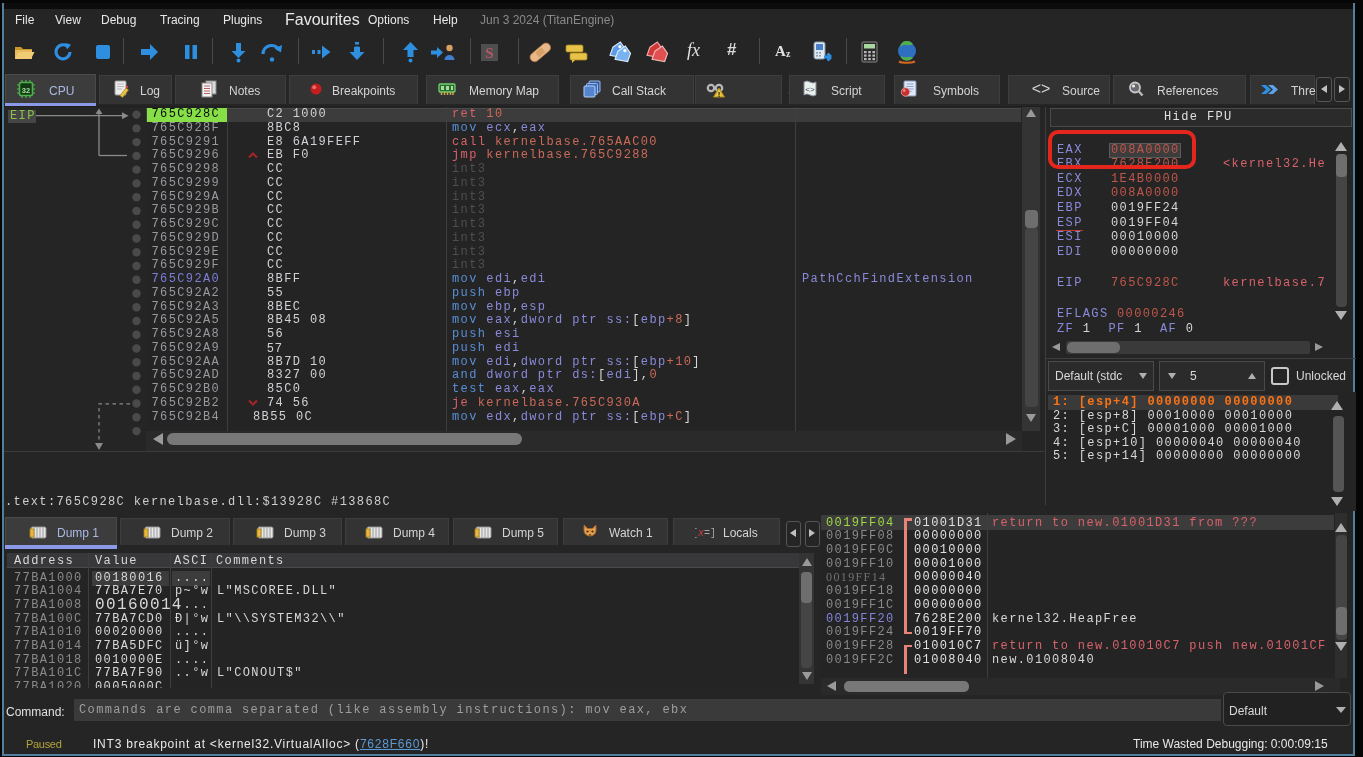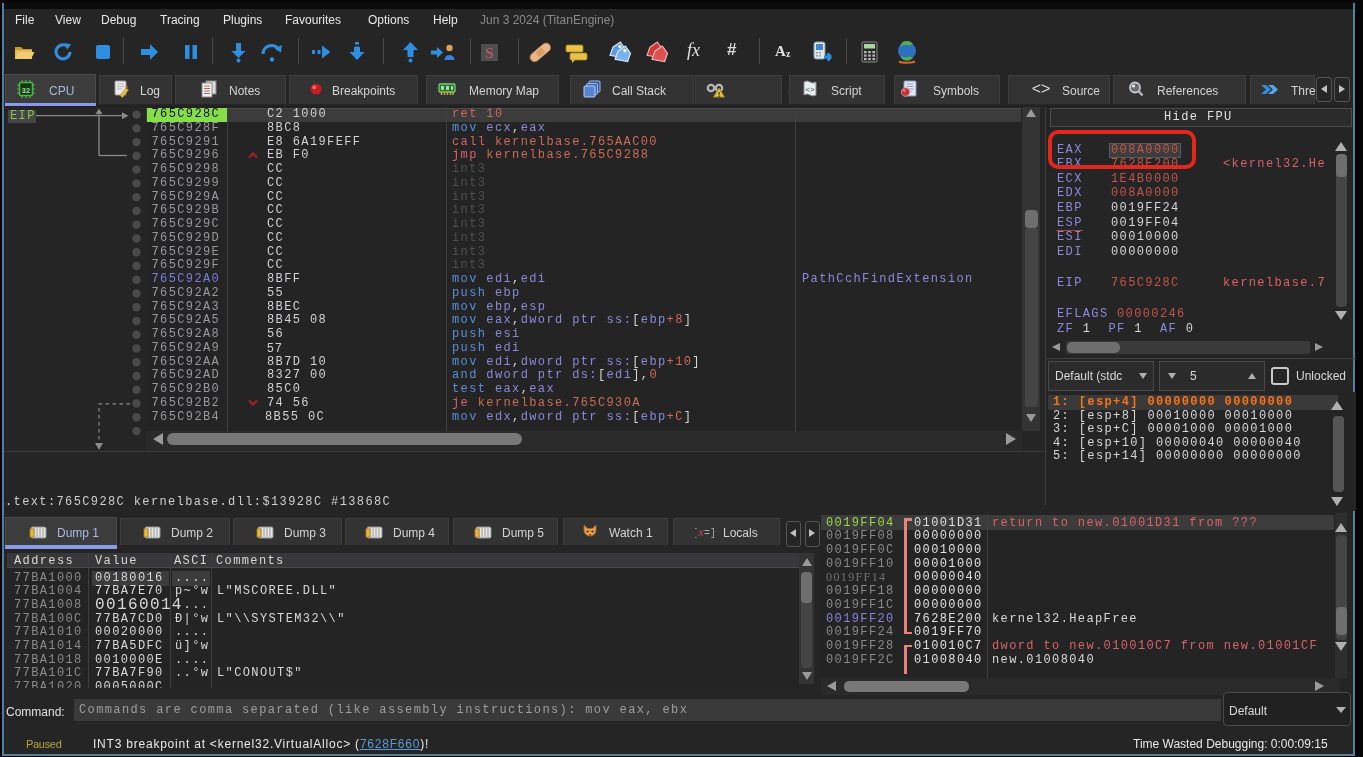--- a/index.html
+++ b/index.html
@@ -5,21 +5,21 @@
 body{width:1363px;height:757px;position:relative;overflow:hidden;}
 .tri{width:0;height:0;position:absolute;}
 </style></head><body>
 <div style="position:absolute;left:2px;top:3px;width:1353px;height:753px;background:#252526;border-left:2px solid #51809f;border-right:2px solid #51809f;border-bottom:2px solid #51809f;"></div>
 <div style="position:absolute;left:4px;top:3px;width:1349px;height:6px;background:#0c0c0c;"></div>
 <div style="position:absolute;left:15px;top:13px;white-space:pre;font-family:'Liberation Sans',sans-serif;font-size:12px;color:#e8e8e8;line-height:14px;">File</div>
 <div style="position:absolute;left:55px;top:13px;white-space:pre;font-family:'Liberation Sans',sans-serif;font-size:12px;color:#e8e8e8;line-height:14px;">View</div>
 <div style="position:absolute;left:101px;top:13px;white-space:pre;font-family:'Liberation Sans',sans-serif;font-size:12px;color:#e8e8e8;line-height:14px;">Debug</div>
 <div style="position:absolute;left:160px;top:13px;white-space:pre;font-family:'Liberation Sans',sans-serif;font-size:12px;color:#e8e8e8;line-height:14px;">Tracing</div>
 <div style="position:absolute;left:223px;top:13px;white-space:pre;font-family:'Liberation Sans',sans-serif;font-size:12px;color:#e8e8e8;line-height:14px;">Plugins</div>
-<div style="position:absolute;left:285px;top:13px;white-space:pre;font-family:'Liberation Sans',sans-serif;font-size:12px;color:#e8e8e8;line-height:14px;">Favourites</div>
+<div style="position:absolute;left:285px;top:13px;white-space:pre;font-family:'Liberation Sans',sans-serif;font-size:16px;color:#e8e8e8;line-height:14px;">Favourites</div>
 <div style="position:absolute;left:368px;top:13px;white-space:pre;font-family:'Liberation Sans',sans-serif;font-size:12px;color:#e8e8e8;line-height:14px;">Options</div>
 <div style="position:absolute;left:433px;top:13px;white-space:pre;font-family:'Liberation Sans',sans-serif;font-size:12px;color:#e8e8e8;line-height:14px;">Help</div>
 <div style="position:absolute;left:480px;top:13px;white-space:pre;font-family:'Liberation Sans',sans-serif;font-size:12px;color:#8a8a8a;line-height:14px;">Jun 3 2024 (TitanEngine)</div>
 <div style="position:absolute;left:123px;top:38px;width:1px;height:26px;background:#4a4a4a;"></div>
 <div style="position:absolute;left:212px;top:38px;width:1px;height:26px;background:#4a4a4a;"></div>
 <div style="position:absolute;left:298px;top:38px;width:1px;height:26px;background:#4a4a4a;"></div>
 <div style="position:absolute;left:383px;top:38px;width:1px;height:26px;background:#4a4a4a;"></div>
 <div style="position:absolute;left:470px;top:38px;width:1px;height:26px;background:#4a4a4a;"></div>
 <div style="position:absolute;left:518px;top:38px;width:1px;height:26px;background:#4a4a4a;"></div>
 <div style="position:absolute;left:759px;top:38px;width:1px;height:26px;background:#4a4a4a;"></div>
@@ -295,21 +295,21 @@
 <div style="position:absolute;left:151.5px;top:369.44px;white-space:pre;font-family:'Liberation Mono',monospace;font-size:12px;letter-spacing:1.38px;color:#98989e;line-height:13px;">765C92AD</div>
 <div style="position:absolute;left:267px;top:369.44px;white-space:pre;font-family:'Liberation Mono',monospace;font-size:12px;letter-spacing:1.38px;color:#d2d2d6;line-height:13px;">8327 00</div>
 <div style="position:absolute;left:452px;top:369.44px;white-space:pre;font-family:'Liberation Mono',monospace;font-size:12px;letter-spacing:1.38px;line-height:13px;"><span style="color:#598fd6">and </span><span style="color:#8a8ada">dword ptr ds:</span><span style="color:#d6d6d6">[</span><span style="color:#8a8ada">edi</span><span style="color:#d6d6d6">]</span><span style="color:#d6d6d6">,</span><span style="color:#cb6a58">0</span></div>
 <div style="position:absolute;left:151.5px;top:383.2px;white-space:pre;font-family:'Liberation Mono',monospace;font-size:12px;letter-spacing:1.38px;color:#98989e;line-height:13px;">765C92B0</div>
 <div style="position:absolute;left:267px;top:383.2px;white-space:pre;font-family:'Liberation Mono',monospace;font-size:12px;letter-spacing:1.38px;color:#d2d2d6;line-height:13px;">85C0</div>
 <div style="position:absolute;left:452px;top:383.2px;white-space:pre;font-family:'Liberation Mono',monospace;font-size:12px;letter-spacing:1.38px;line-height:13px;"><span style="color:#598fd6">test </span><span style="color:#8a8ada">eax</span><span style="color:#d6d6d6">,</span><span style="color:#8a8ada">eax</span></div>
 <div style="position:absolute;left:151.5px;top:396.96px;white-space:pre;font-family:'Liberation Mono',monospace;font-size:12px;letter-spacing:1.38px;color:#98989e;line-height:13px;">765C92B2</div>
 <div style="position:absolute;left:267px;top:396.96px;white-space:pre;font-family:'Liberation Mono',monospace;font-size:12px;letter-spacing:1.38px;color:#d2d2d6;line-height:13px;">74 56</div>
 <div style="position:absolute;left:452px;top:396.96px;white-space:pre;font-family:'Liberation Mono',monospace;font-size:12px;letter-spacing:1.38px;line-height:13px;"><span style="color:#d8626a">je </span><span style="color:#cb6a58">kernelbase.765C930A</span></div>
 <div style="position:absolute;left:151.5px;top:410.71999999999997px;white-space:pre;font-family:'Liberation Mono',monospace;font-size:12px;letter-spacing:1.38px;color:#98989e;line-height:13px;">765C92B4</div>
-<div style="position:absolute;left:265px;top:410.71999999999997px;white-space:pre;font-family:'Liberation Mono',monospace;font-size:12px;letter-spacing:1.38px;color:#d2d2d6;line-height:13px;">8B55 0C</div>
+<div style="position:absolute;left:253px;top:410.71999999999997px;white-space:pre;font-family:'Liberation Mono',monospace;font-size:12px;letter-spacing:1.38px;color:#d2d2d6;line-height:13px;">8B55 0C</div>
 <div style="position:absolute;left:452px;top:410.71999999999997px;white-space:pre;font-family:'Liberation Mono',monospace;font-size:12px;letter-spacing:1.38px;line-height:13px;"><span style="color:#598fd6">mov </span><span style="color:#8a8ada">edx</span><span style="color:#d6d6d6">,</span><span style="color:#8a8ada">dword ptr ss:</span><span style="color:#d6d6d6">[</span><span style="color:#8a8ada">ebp</span><span style="color:#cb6a58">+C</span><span style="color:#d6d6d6">]</span></div>
 <svg style="position:absolute;left:248px;top:152px" width="10" height="7" viewBox="0 0 10 7">
     <path d="M1 5.5 L5 1.5 L9 5.5" stroke="#a02525" stroke-width="2.2" fill="none"></path>
   </svg>
 <svg style="position:absolute;left:248px;top:399px" width="10" height="7" viewBox="0 0 10 7">
     <path d="M1 1.5 L5 5.5 L9 1.5" stroke="#a02525" stroke-width="2.2" fill="none"></path>
   </svg>
 <div style="position:absolute;left:227px;top:107px;width:1px;height:324px;background:#3e3e3e;"></div>
 <div style="position:absolute;left:446px;top:107px;width:1px;height:324px;background:#3e3e3e;"></div>
 <div style="position:absolute;left:795px;top:107px;width:1px;height:324px;background:#3e3e3e;"></div>
@@ -535,21 +535,21 @@
 <div style="position:absolute;left:914px;top:585.1px;white-space:pre;font-family:'Liberation Mono',monospace;font-size:12px;letter-spacing:1.38px;color:#e0e0e0;line-height:13px;">00000000</div>
 <div style="position:absolute;left:826px;top:598.82px;white-space:pre;font-family:'Liberation Mono',monospace;font-size:12px;letter-spacing:1.38px;color:#8a8a8a;line-height:13px;">0019FF1C</div>
 <div style="position:absolute;left:914px;top:598.82px;white-space:pre;font-family:'Liberation Mono',monospace;font-size:12px;letter-spacing:1.38px;color:#e0e0e0;line-height:13px;">00000000</div>
 <div style="position:absolute;left:826px;top:612.54px;white-space:pre;font-family:'Liberation Mono',monospace;font-size:12px;letter-spacing:1.38px;color:#8585d8;line-height:13px;">0019FF20</div>
 <div style="position:absolute;left:914px;top:612.54px;white-space:pre;font-family:'Liberation Mono',monospace;font-size:12px;letter-spacing:1.38px;color:#e0e0e0;line-height:13px;">7628E200</div>
 <div style="position:absolute;left:992px;top:612.54px;white-space:pre;font-family:'Liberation Mono',monospace;font-size:12px;letter-spacing:1.38px;line-height:13px;color:#d8d8d8;max-width:342px;overflow:hidden;">kernel32.HeapFree</div>
 <div style="position:absolute;left:826px;top:626.26px;white-space:pre;font-family:'Liberation Mono',monospace;font-size:12px;letter-spacing:1.38px;color:#8a8a8a;line-height:13px;">0019FF24</div>
 <div style="position:absolute;left:914px;top:626.26px;white-space:pre;font-family:'Liberation Mono',monospace;font-size:12px;letter-spacing:1.38px;color:#e0e0e0;line-height:13px;">0019FF70</div>
 <div style="position:absolute;left:826px;top:639.98px;white-space:pre;font-family:'Liberation Mono',monospace;font-size:12px;letter-spacing:1.38px;color:#8a8a8a;line-height:13px;">0019FF28</div>
 <div style="position:absolute;left:914px;top:639.98px;white-space:pre;font-family:'Liberation Mono',monospace;font-size:12px;letter-spacing:1.38px;color:#e0e0e0;line-height:13px;">010010C7</div>
-<div style="position:absolute;left:992px;top:639.98px;white-space:pre;font-family:'Liberation Mono',monospace;font-size:12px;letter-spacing:1.38px;line-height:13px;color:#d8626a;max-width:342px;overflow:hidden;">dword to new.010010C7 from new.01001CF</div>
+<div style="position:absolute;left:992px;top:639.98px;white-space:pre;font-family:'Liberation Mono',monospace;font-size:12px;letter-spacing:1.38px;line-height:13px;color:#d8626a;max-width:342px;overflow:hidden;">return to new.010010C7 push new.01001CF</div>
 <div style="position:absolute;left:826px;top:653.7px;white-space:pre;font-family:'Liberation Mono',monospace;font-size:12px;letter-spacing:1.38px;color:#8a8a8a;line-height:13px;">0019FF2C</div>
 <div style="position:absolute;left:914px;top:653.7px;white-space:pre;font-family:'Liberation Mono',monospace;font-size:12px;letter-spacing:1.38px;color:#e0e0e0;line-height:13px;">01008040</div>
 <div style="position:absolute;left:992px;top:653.7px;white-space:pre;font-family:'Liberation Mono',monospace;font-size:12px;letter-spacing:1.38px;line-height:13px;color:#d8d8d8;max-width:342px;overflow:hidden;">new.01008040</div>
 <div style="position:absolute;left:987px;top:513px;width:1px;height:165px;background:#3e3e3e;"></div>
 <div style="position:absolute;left:904px;top:518px;width:2.5px;height:116px;background:#e8837a;"></div>
 <div style="position:absolute;left:904px;top:518px;width:8px;height:2.5px;background:#e8837a;"></div>
 <div style="position:absolute;left:904px;top:631.5px;width:8px;height:2.5px;background:#e8837a;"></div>
 <div style="position:absolute;left:904px;top:644.5px;width:8px;height:2.5px;background:#e8837a;"></div>
 <div style="position:absolute;left:904px;top:644.5px;width:2.5px;height:29px;background:#e8837a;"></div>
 <div style="position:absolute;left:1335px;top:513px;width:12px;height:165px;background:#2e2e2f;"></div>

